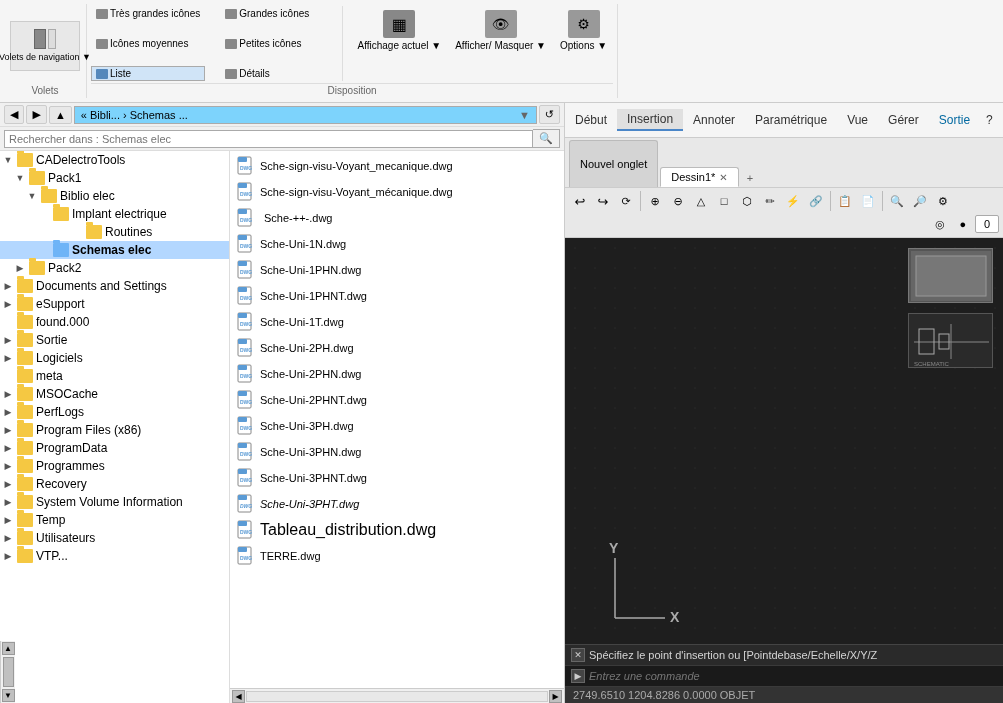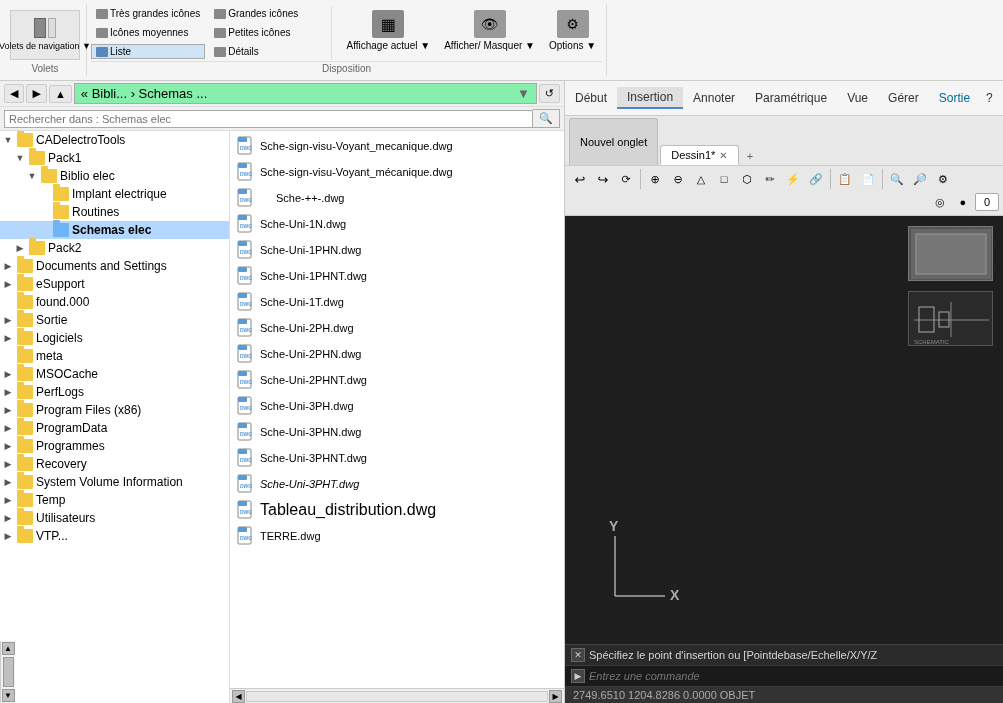--- a/index.html
+++ b/index.html
@@ -22,21 +22,21 @@
             </div>
             <span style="font-size:9px; white-space:nowrap;">Volets de navigation ▼</span>
           </button>
         </div>
         <div style="font-size:10px; color:#666; text-align:center;">Volets</div>
       </div>
 
       <div style="display:flex; flex-direction:column; padding:2px 4px; border-right:1px solid #ddd; gap:2px;">
         <div style="display:flex; gap:4px; flex:1; align-items:flex-start;">
 
-          <div style="display:grid; grid-template-columns:1fr 1fr; gap:4px; font-size:10px;">
+          <div style="display:grid; grid-template-columns:1fr 1fr; gap:15px; font-size:10px;">
             <button style="background:none; border:1px solid transparent; padding:1px 4px; cursor:pointer; text-align:left; font-size:10px; display:flex; align-items:center; gap:2px; white-space:nowrap;">
               <div style="width:12px;height:10px;background:#888;display:inline-block;border-radius:1px;"></div>
               <span>Très grandes icônes</span>
             </button>
             <button style="background:none; border:1px solid transparent; padding:1px 4px; cursor:pointer; text-align:left; font-size:10px; display:flex; align-items:center; gap:2px; white-space:nowrap;">
               <div style="width:12px;height:10px;background:#888;display:inline-block;border-radius:1px;"></div>
               <span>Grandes icônes</span>
             </button>
             <button style="background:none; border:1px solid transparent; padding:1px 4px; cursor:pointer; text-align:left; font-size:10px; display:flex; align-items:center; gap:2px; white-space:nowrap;">
               <div style="width:12px;height:10px;background:#888;display:inline-block;border-radius:1px;"></div>
@@ -78,21 +78,21 @@
   </div>
 
   <div style="display:flex; flex:1; overflow:hidden;">
 
     <div style="display:flex; flex-direction:column; width:565px; border-right:1px solid #ccc; background:#fff;">
 
       <div style="display:flex; align-items:center; padding:2px 4px; background:#f0f0f0; border-bottom:1px solid #ddd; gap:2px;">
         <button style="padding:2px 5px; background:#e8e8e8; border:1px solid #ccc; cursor:pointer; font-size:11px; border-radius:2px;">◀</button>
         <button style="padding:2px 5px; background:#e8e8e8; border:1px solid #ccc; cursor:pointer; font-size:11px; border-radius:2px;">▶</button>
         <button style="padding:2px 5px; background:#e8e8e8; border:1px solid #ccc; cursor:pointer; font-size:11px; border-radius:2px;">▲</button>
-        <div style="flex:1; background:#86efac; border:1px solid #aaa; padding:2px 6px; font-size:13px; display:flex; align-items:center;">
+        <div style="flex:1; background:#7dd3fc; border:1px solid #aaa; padding:2px 6px; font-size:11px; display:flex; align-items:center;">
           <span>« Bibli... › Schemas ...</span>
           <span style="margin-left:auto; color:#666;">▼</span>
         </div>
         <button style="padding:2px 5px; background:#e8e8e8; border:1px solid #ccc; cursor:pointer; font-size:11px; border-radius:2px;">↺</button>
       </div>
 
       <div style="display:flex; align-items:center; padding:2px 4px; background:#f0f0f0; border-bottom:1px solid #ddd;">
         <input style="flex: 1 1 0%; border: 1px solid rgb(170, 170, 170); padding: 2px 4px; font-size: 11px;" placeholder="Rechercher dans : Schemas elec">
         <button style="padding:2px 6px; background:#f0f0f0; border:1px solid #aaa; border-left:none; cursor:pointer; font-size:11px;">🔍</button>
       </div>
@@ -128,21 +128,21 @@
 
 
             <div style="display:flex; align-items:center; padding:2px 0; padding-left:38px; cursor:pointer; white-space:nowrap;">
               <span style="width:12px; font-size:9px;"></span>
               <div style="width:16px;height:14px;background:#f5c842;border-radius:1px;flex-shrink:0;margin:0 3px;position:relative;">
                 <div style="position:absolute;top:-3px;left:0;width:7px;height:3px;background:#f5c842;border-radius:1px 1px 0 0;"></div>
               </div>
               <span style="font-size:12px;">Implant electrique</span>
             </div>
 
-            <div style="display:flex; align-items:flex-start; padding:2px 0; padding-left:38px; cursor:pointer; white-space:nowrap;">
+            <div style="display:flex; align-items:flex-start; padding:2px 0; padding-left:38px; cursor:pointer; white-space:nowrap;margin-left:33px;">
               <span style="width:12px; font-size:9px;"></span>
               <div style="width:16px;height:14px;background:#f5c842;border-radius:1px;flex-shrink:0;margin:0 3px;position:relative;">
                 <div style="position:absolute;top:-3px;left:0;width:7px;height:3px;background:#f5c842;border-radius:1px 1px 0 0;"></div>
               </div>
               <span style="font-size:12px;">Routines</span>
             </div>
 
             <div style="display:flex; align-items:center; padding:2px 0; padding-left:38px; cursor:pointer; white-space:nowrap; background:#b3d7ff;">
               <span style="width:12px; font-size:9px;"></span>
               <div style="width:16px;height:14px;background:#6eb4f7;border-radius:1px;flex-shrink:0;margin:0 3px;position:relative;">
@@ -310,21 +310,21 @@
               <span style="font-size:11px;">Sche-sign-visu-Voyant_mecanique.dwg</span>
             </div>
             <div style="display:flex; align-items:center; padding:3px 6px; gap:4px; cursor:pointer;">
               <svg width="20" height="20" viewBox="0 0 20 20">
                   <rect x="2" y="1" width="13" height="17" rx="1" fill="#fff" stroke="#888" stroke-width="1"></rect>
                   <rect x="2" y="1" width="9" height="5" rx="1" fill="#5b9bd5"></rect>
                   <text x="4" y="14" font-size="5" fill="#5b9bd5" font-weight="bold">DWG</text>
                 </svg>
               <span style="font-size:11px;">Sche-sign-visu-Voyant_mécanique.dwg</span>
             </div>
-            <div style="display:flex; align-items:center; padding:3px 6px; gap:20px; cursor:pointer;">
+            <div style="display:flex; align-items:center; padding:3px 6px; gap:8px; cursor:pointer;">
               <svg width="20" height="20" viewBox="0 0 20 20">
                   <rect x="2" y="1" width="13" height="17" rx="1" fill="#fff" stroke="#888" stroke-width="1"></rect>
                   <rect x="2" y="1" width="9" height="5" rx="1" fill="#5b9bd5"></rect>
                   <text x="4" y="14" font-size="5" fill="#5b9bd5" font-weight="bold">DWG</text>
                 </svg>
               <span style="font-size:11px;">Sche-++-.dwg</span>
             </div>
             <div style="display:flex; align-items:center; padding:3px 6px; gap:4px; cursor:pointer;">
               <svg width="20" height="20" viewBox="0 0 20 20">
                   <rect x="2" y="1" width="13" height="17" rx="1" fill="#fff" stroke="#888" stroke-width="1"></rect>

